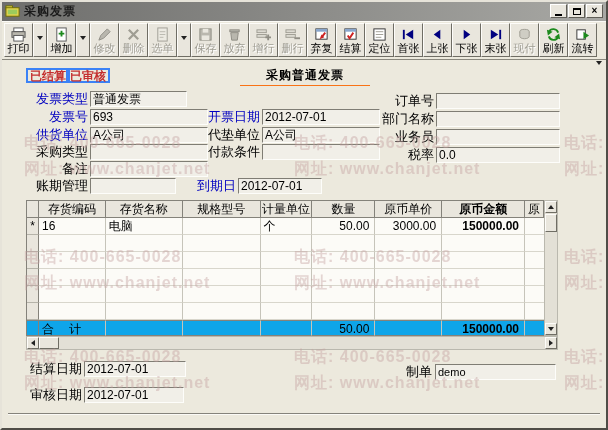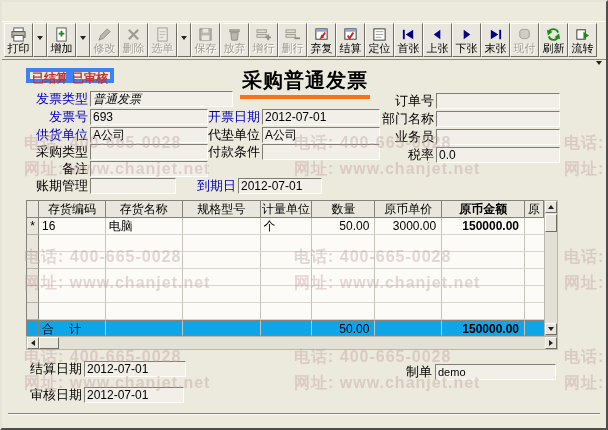--- a/index.html
+++ b/index.html
@@ -22,24 +22,24 @@
   .tbtn{width:29px;height:34px;background:#e9e6dd;border:1px solid;border-color:#fdfcf9 #6f6d64 #6f6d64 #fdfcf9;
         display:flex;flex-direction:column;align-items:center;justify-content:center;padding:1px 0 0 0;}
   .tbtn .lbl{font-size:11px;line-height:12px;white-space:nowrap;}
   .tbtn.disabled .lbl{color:#9f9d93;text-shadow:1px 1px 0 #fff;}
   .tdrop{width:11px;height:34px;background:#e9e6dd;border:1px solid;border-color:#fdfcf9 #6f6d64 #6f6d64 #fdfcf9;
          display:flex;align-items:flex-end;justify-content:center;padding-bottom:13px;}
   .tri-dn{width:0;height:0;border:3px solid transparent;border-top:4px solid #222;}
   .tb-more{position:absolute;right:2px;top:38px;width:10px;height:10px;display:flex;align-items:center;justify-content:center;}
   .icon{width:15px;height:15px;display:block;}
   
-  .stamp{position:absolute;height:15px;line-height:13px;padding:0 2px;border:4px solid #3b82f6;color:#c43030;
+  .stamp{position:absolute;height:15px;line-height:13px;padding:0 2px;border:2px solid #3b82f6;color:#c43030;
          font-weight:bold;background:transparent;z-index:3;}
-  .doctitle{position:absolute;left:238px;top:65px;width:130px;text-align:center;font-size:20px;font-weight:bold;
-            letter-spacing:1px;padding-bottom:1px;border-bottom:4px solid #f97316;z-index:2;}
+  .doctitle{position:absolute;left:238px;top:65px;width:130px;text-align:center;font-size:12px;font-weight:bold;
+            letter-spacing:1px;padding-bottom:1px;border-bottom:1px solid #f97316;z-index:2;}
   .flabel{position:absolute;text-align:right;font-size:13px;line-height:16px;white-space:nowrap;z-index:2;}
   .flabel.blue{color:#0000c0;}
   .field{position:absolute;height:16px;line-height:14px;font-size:12px;padding:0 2px;background:#f1efe8;
          border:1px solid;border-color:#7f7d74 #fdfdfa #fdfdfa #7f7d74;overflow:hidden;white-space:nowrap;z-index:2;}
   
   .grid{position:absolute;left:24px;top:198px;width:518px;border:1px solid #84827a;border-right:none;background:#fcfbf7;z-index:2;}
   .trow{display:flex;height:17px;}
   .trow.hdr .cell{background:#e9e6dd;border-right:1px solid #84827a;border-bottom:1px solid #84827a;
                   text-align:center;font-size:12px;line-height:16px;}
   .cell{border-right:1px solid #c6c4ba;border-bottom:1px solid #d8d6cc;height:100%;font-size:12px;line-height:16px;
@@ -69,20 +69,39 @@
   
   .wm{position:absolute;z-index:5;pointer-events:none;color:rgba(196,160,160,0.42);font-weight:bold;
       font-size:16px;letter-spacing:1px;white-space:nowrap;line-height:26px;}
   .navy{fill:#000080;}
 </style>
 </head>
 <body>
 
 <div class="win">
 
+  <div class="titlebar">
+    <svg class="icon" viewBox="0 0 16 16" width="15" height="15">
+      <rect x="1" y="2" width="7" height="4" fill="#e6d44e" stroke="#6b6b00"></rect>
+      <rect x="1" y="4" width="14" height="9" fill="#e6d44e" stroke="#6b6b00"></rect>
+      <rect x="3" y="6" width="10" height="5" fill="#9ccb5c"></rect>
+    </svg>
+    <span class="ttext">采购发票</span>
+    <div class="winbtns">
+      <div class="wbtn">
+          <div class="minbar"></div>
+        </div>
+      <div class="wbtn">
+          <div class="maxbox"></div>
+        </div>
+      <div class="wbtn">
+          <span>×</span>
+        </div>
+    </div>
+  </div>
 
   <div class="toolbar">
     <button class="tbtn">
       <svg class="icon" viewBox="0 0 16 16">
           <rect x="3" y="1" width="10" height="4" fill="#fff" stroke="#555"></rect>
           <rect x="1" y="5" width="14" height="6" fill="#b8b6ad" stroke="#555"></rect>
           <rect x="3" y="9" width="10" height="6" fill="#fff" stroke="#555"></rect>
         </svg>
       <span class="lbl">打印</span>
       </button>
@@ -247,21 +266,21 @@
     <div class="tb-more">
         <i class="tri-dn"></i>
       </div>
   </div>
 
   <div class="stamp" style="left:24px;top:66px;">已结算</div>
   <div class="stamp" style="left:64px;top:66px;">已审核</div>
   <div class="doctitle">采购普通发票</div>
 
   <div class="flabel blue" style="left:20px;top:89px;width:66px;">发票类型</div>
-  <div class="field" style="left:88px;top:89px;width:143px;font-style:italic;">普通发票</div>
+  <div class="field" style="left:88px;top:89px;width:97px;">普通发票</div>
   <div class="flabel" style="left:376px;top:91px;width:56px;">订单号</div>
   <div class="field" style="left:434px;top:91px;width:124px;"></div>
 
   <div class="flabel blue" style="left:20px;top:107px;width:66px;">发票号</div>
   <div class="field" style="left:88px;top:107px;width:118px;">693</div>
   <div class="flabel blue" style="left:202px;top:107px;width:56px;">开票日期</div>
   <div class="field" style="left:260px;top:107px;width:118px;">2012-07-01</div>
   <div class="flabel" style="left:376px;top:109px;width:56px;">部门名称</div>
   <div class="field" style="left:434px;top:109px;width:124px;"></div>
 

